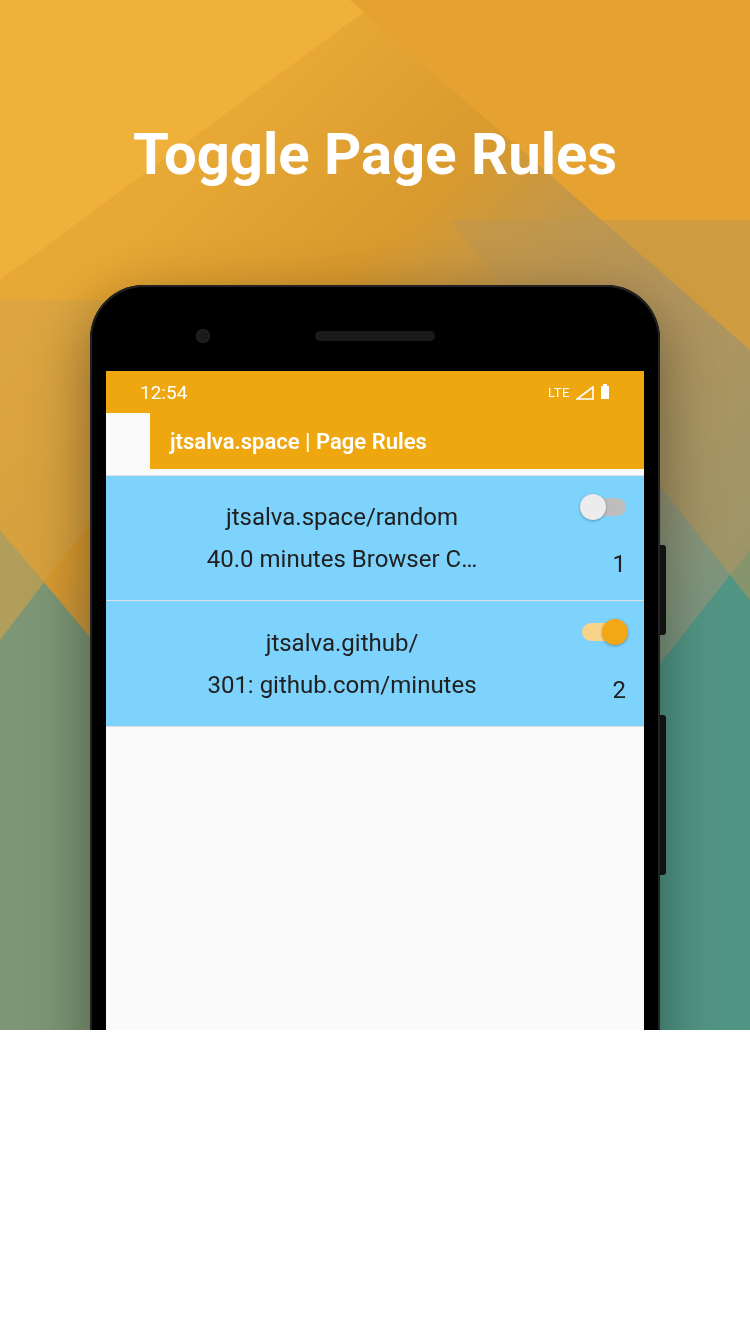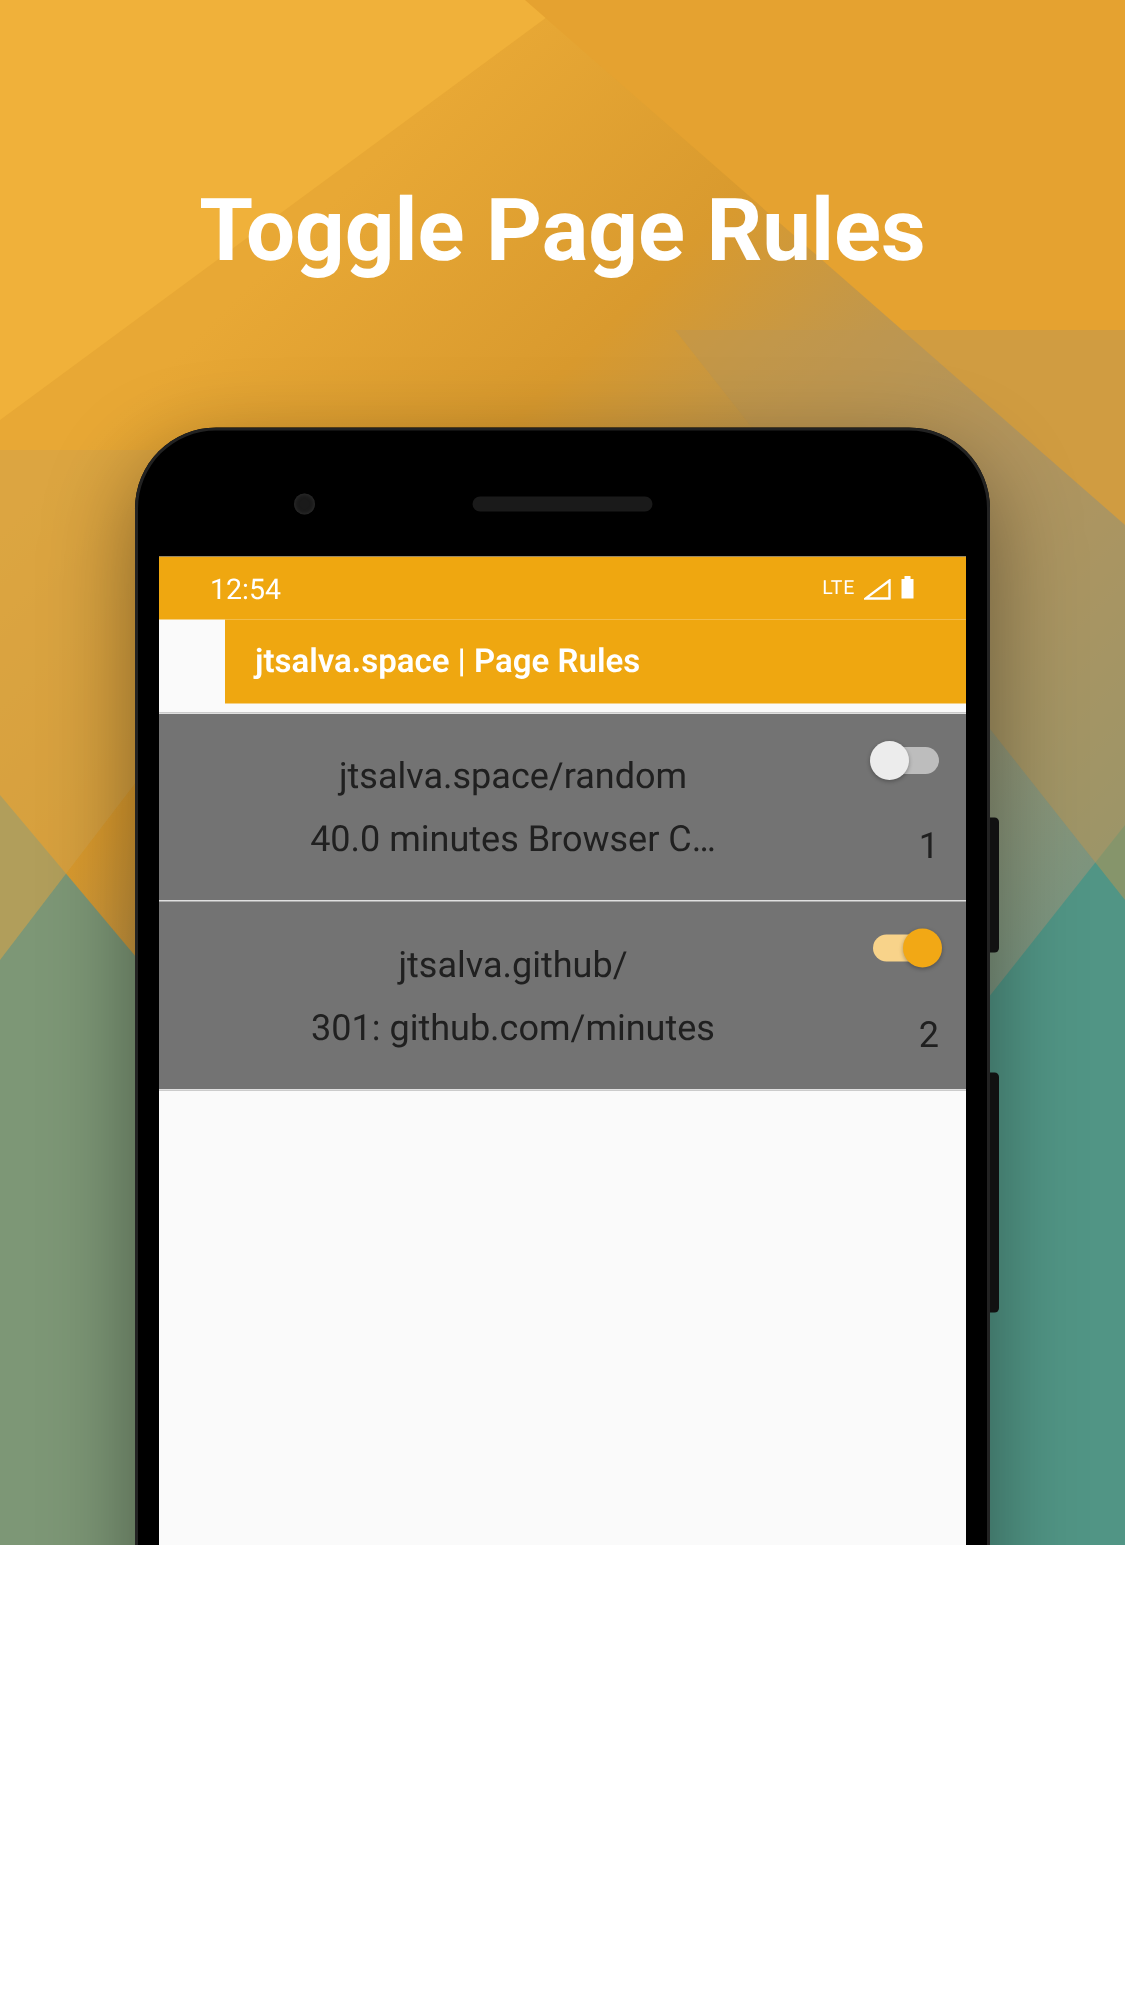--- a/index.html
+++ b/index.html
@@ -121,21 +121,21 @@
     display: flex;
     align-items: center;
     padding: 0 20px;
     color: #fff;
     font-size: 22px;
     font-weight: 600;
     margin-left: 44px;
   }
   
   .list {
-    background: #737373;
+    background: #7dd3fc;
   }
   .rule-row {
     display: flex;
     align-items: stretch;
     border-bottom: 1px solid #e0e0e0;
     padding: 18px 14px 18px 18px;
     min-height: 126px;
   }
   .rule-row:first-child {
     border-top: 1px solid #e0e0e0;

